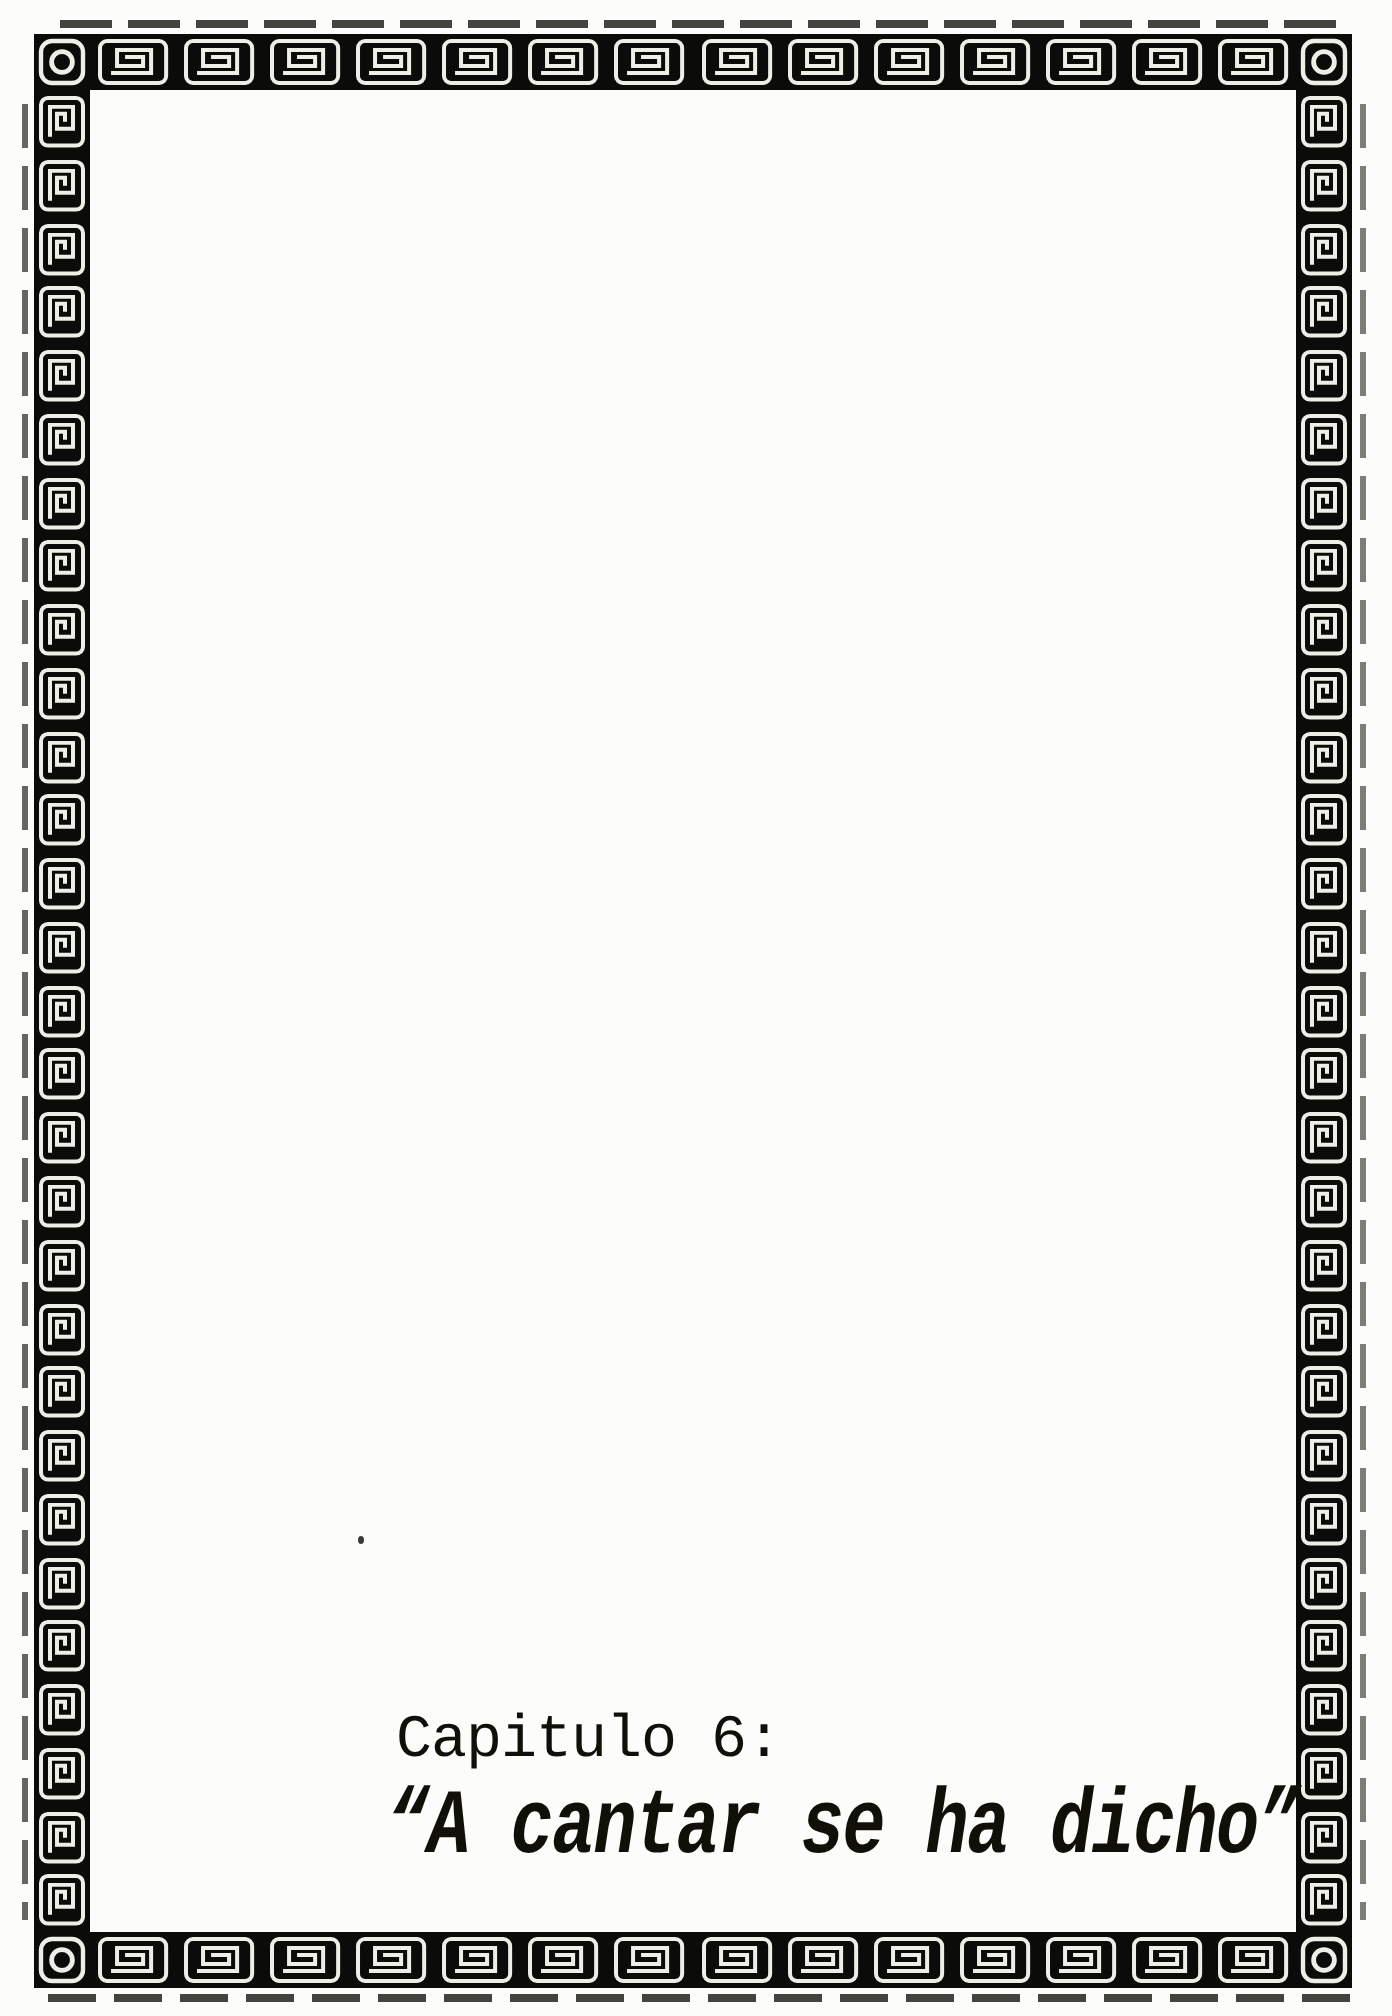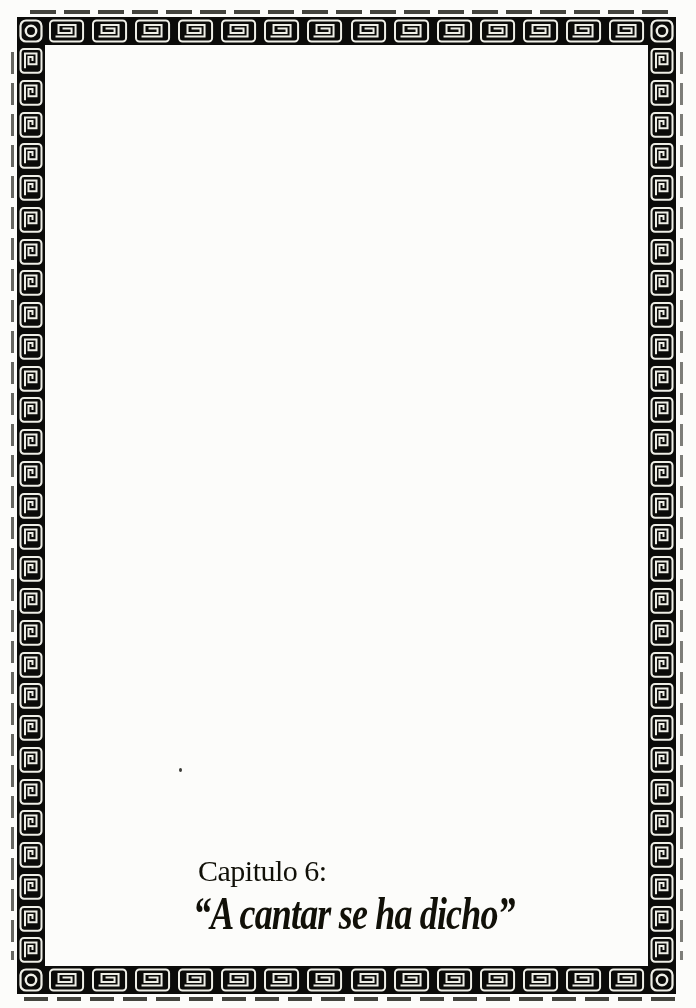--- a/index.html
+++ b/index.html
@@ -1,21 +1,21 @@
 <!DOCTYPE html>
 <html style="--bg: #fcfcfa; --ink: #111008; --band: #0b0b09;"><head>
 <meta charset="utf-8">
 <style>
   html,body{margin:0;padding:0;background:#e9e9e9;}
   .page{
     position:relative;
     width:696px;height:1008px;
     background:var(--bg,#fcfcfa);
     overflow:hidden;
-    font-family:Liberation Serif, serif;
+    font-family:Liberation Mono, monospace;
   }
   
   .band{
     position:absolute;
     background:var(--band,#0b0b09);
     display:flex;
   }
   .band-top   {left:17px; top:17px;  width:659px; height:28px;}
   .band-bottom{left:17px; top:966px; width:659px; height:28px;}
   .band-left  {left:17px;  top:45px; width:28px;  height:921px; flex-direction:column;}

